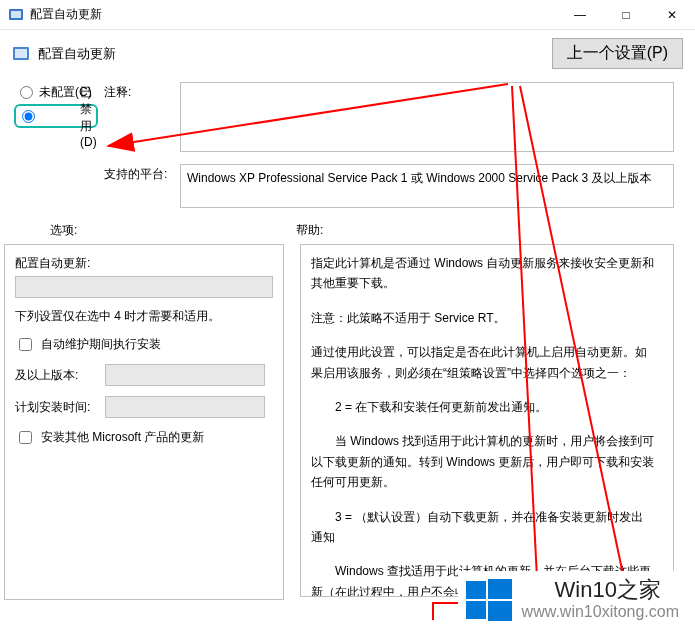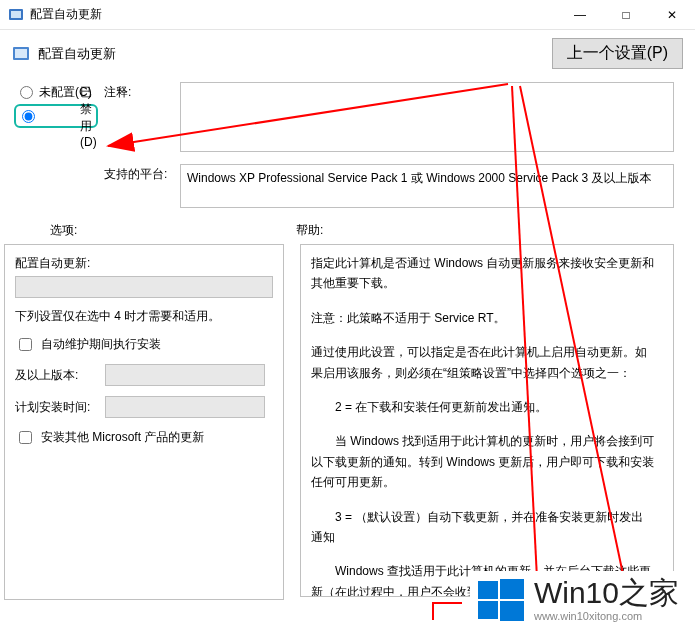--- a/index.html
+++ b/index.html
@@ -68,22 +68,22 @@
   .help-panel p { margin:0 0 14px 0; }
   .indent { text-indent:2em; }
   svg.annot { position:absolute; left:0; top:0; pointer-events:none; }
   .watermark {
     position:absolute; right:8px; bottom:8px; display:flex; align-items:center; gap:10px;
     background:#fff; padding:6px 8px;
   }
   .watermark .winlogo {
     width:46px; height:46px;
   }
-  .watermark .t1 { font-size:30px; font-weight:400; color:#222; line-height:1;}
-  .watermark .t2 { font-size:11px; color:#888; margin-top:2px;}
+  .watermark .t1 { font-size:22px; font-weight:400; color:#222; line-height:1;margin-left:33px;}
+  .watermark .t2 { font-size:16px; color:#888; margin-top:2px;}
   .red-bracket { position:absolute; left:432px; top:602px; width:30px; height:18px; border:2px solid #ff0000; border-bottom:none; border-right:none;}
 </style>
 </head>
 <body>
 
 <div class="titlebar">
   <span class="icon">
     <svg width="16" height="16">
         <rect x="1" y="2" width="14" height="11" fill="#3a76c4" rx="1"></rect>
         <rect x="3" y="4" width="10" height="7" fill="#cfe3f7"></rect>

